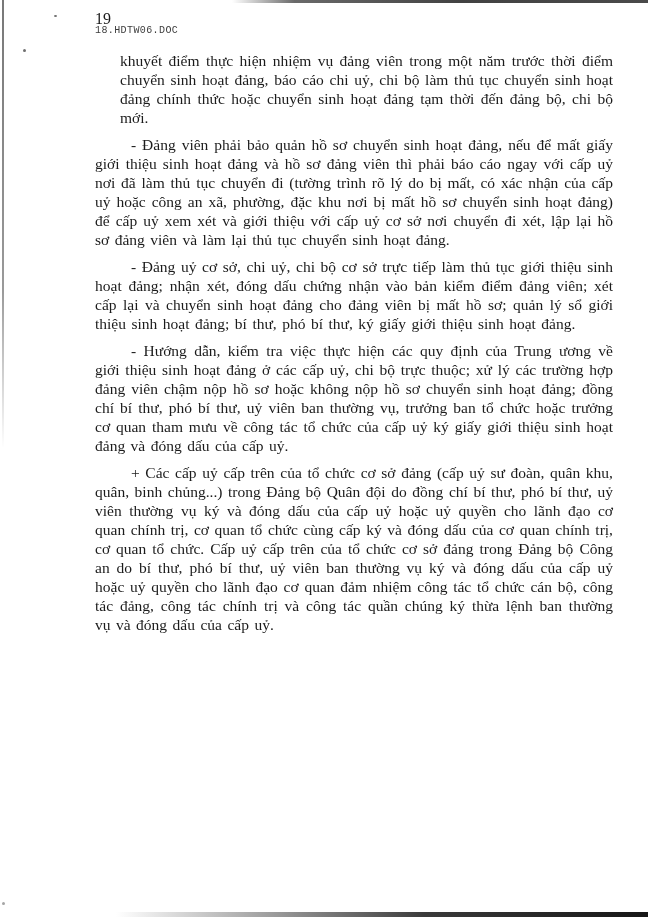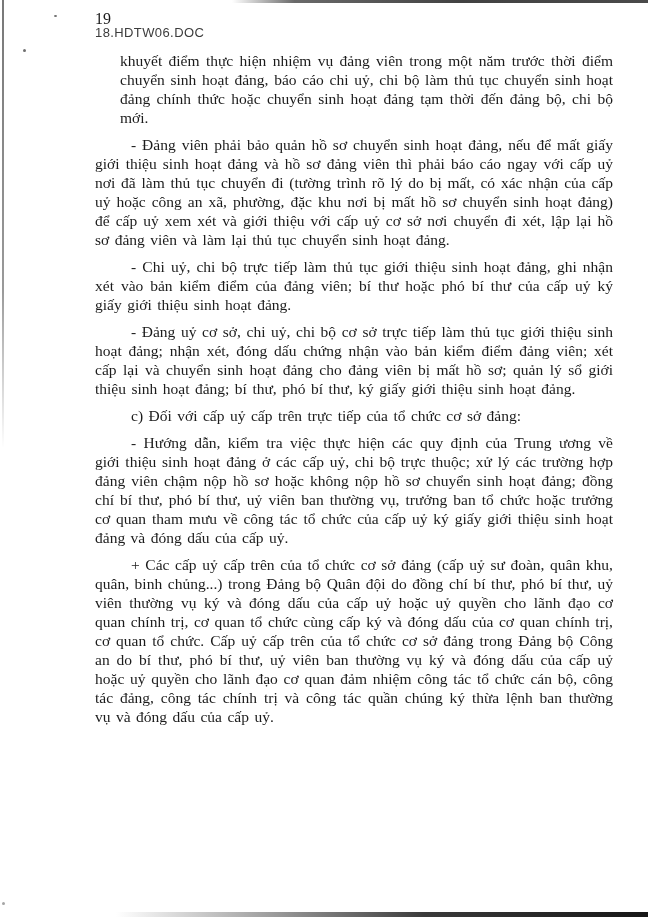--- a/index.html
+++ b/index.html
@@ -13,22 +13,22 @@
     height: 917px;
     background: #ffffff;
     overflow: hidden;
     font-family: "Liberation Serif", "DejaVu Serif", serif;
     color: #1b1b1b;
   }
   .doc-id {
     position: absolute;
     left: 95px;
     top: 25px;
-    font-family: Liberation Sans, sans-serif;
-    font-size: 13px;
+    font-family: Liberation Mono, monospace;
+    font-size: 10px;
     letter-spacing: 0.4px;
     color: #3c3c3c;
     white-space: nowrap;
   }
   .page-num {
     position: absolute;
     left: 95px;
     top: 10px;
     width: 518px;
     font-size: 16px;
@@ -97,20 +97,18 @@
   <div class="speck speck-1"></div>
   <div class="speck speck-2"></div>
   <div class="speck speck-3"></div>
 
   <div class="doc-id">18.HDTW06.DOC</div>
   <div class="page-num">19</div>
 
   <div class="text-column">
     <p class="para flush">khuyết điểm thực hiện nhiệm vụ đảng viên trong một năm trước thời điểm chuyển sinh hoạt đảng, báo cáo chi uỷ, chi bộ làm thủ tục chuyển sinh hoạt đảng chính thức hoặc chuyển sinh hoạt đảng tạm thời đến đảng bộ, chi bộ mới.</p>
     <p class="para">- Đảng viên phải bảo quản hồ sơ chuyển sinh hoạt đảng, nếu để mất giấy giới thiệu sinh hoạt đảng và hồ sơ đảng viên thì phải báo cáo ngay với cấp uỷ nơi đã làm thủ tục chuyển đi (tường trình rõ lý do bị mất, có xác nhận của cấp uỷ hoặc công an xã, phường, đặc khu nơi bị mất hồ sơ chuyển sinh hoạt đảng) để cấp uỷ xem xét và giới thiệu với cấp uỷ cơ sở nơi chuyển đi xét, lập lại hồ sơ đảng viên và làm lại thủ tục chuyển sinh hoạt đảng.</p>
-    <p class="para">- Chi uỷ, chi bộ trực tiếp làm thủ tục giới thiệu sinh hoạt đảng, ghi nhận xét vào bản kiểm điểm của đảng viên; bí thư hoặc phó bí thư của cấp uỷ ký giấy giới thiệu sinh hoạt đảng.</p>
     <p class="para">- Đảng uỷ cơ sở, chi uỷ, chi bộ cơ sở trực tiếp làm thủ tục giới thiệu sinh hoạt đảng; nhận xét, đóng dấu chứng nhận vào bản kiểm điểm đảng viên; xét cấp lại và chuyển sinh hoạt đảng cho đảng viên bị mất hồ sơ; quản lý sổ giới thiệu sinh hoạt đảng; bí thư, phó bí thư, ký giấy giới thiệu sinh hoạt đảng.</p>
-    <p class="para">c) Đối với cấp uỷ cấp trên trực tiếp của tổ chức cơ sở đảng:</p>
     <p class="para">- Hướng dẫn, kiểm tra việc thực hiện các quy định của Trung ương về giới thiệu sinh hoạt đảng ở các cấp uỷ, chi bộ trực thuộc; xử lý các trường hợp đảng viên chậm nộp hồ sơ hoặc không nộp hồ sơ chuyển sinh hoạt đảng; đồng chí bí thư, phó bí thư, uỷ viên ban thường vụ, trưởng ban tổ chức hoặc trưởng cơ quan tham mưu về công tác tổ chức của cấp uỷ ký giấy giới thiệu sinh hoạt đảng và đóng dấu của cấp uỷ.</p>
     <p class="para">+ Các cấp uỷ cấp trên của tổ chức cơ sở đảng (cấp uỷ sư đoàn, quân khu, quân, binh chủng...) trong Đảng bộ Quân đội do đồng chí bí thư, phó bí thư, uỷ viên thường vụ ký và đóng dấu của cấp uỷ hoặc uỷ quyền cho lãnh đạo cơ quan chính trị, cơ quan tổ chức cùng cấp ký và đóng dấu của cơ quan chính trị, cơ quan tổ chức. Cấp uỷ cấp trên của tổ chức cơ sở đảng trong Đảng bộ Công an do bí thư, phó bí thư, uỷ viên ban thường vụ ký và đóng dấu của cấp uỷ hoặc uỷ quyền cho lãnh đạo cơ quan đảm nhiệm công tác tổ chức cán bộ, công tác đảng, công tác chính trị và công tác quần chúng ký thừa lệnh ban thường vụ và đóng dấu của cấp uỷ.</p>
   </div>
 
 </div>
 
 </body></html>

